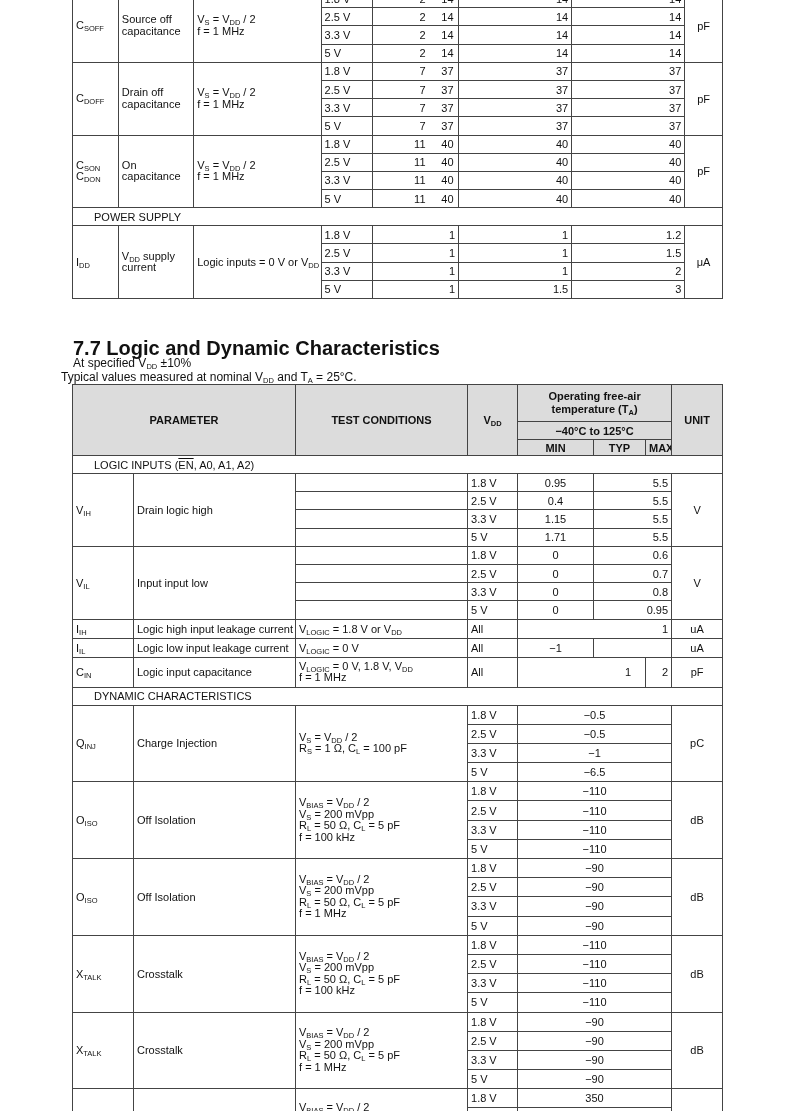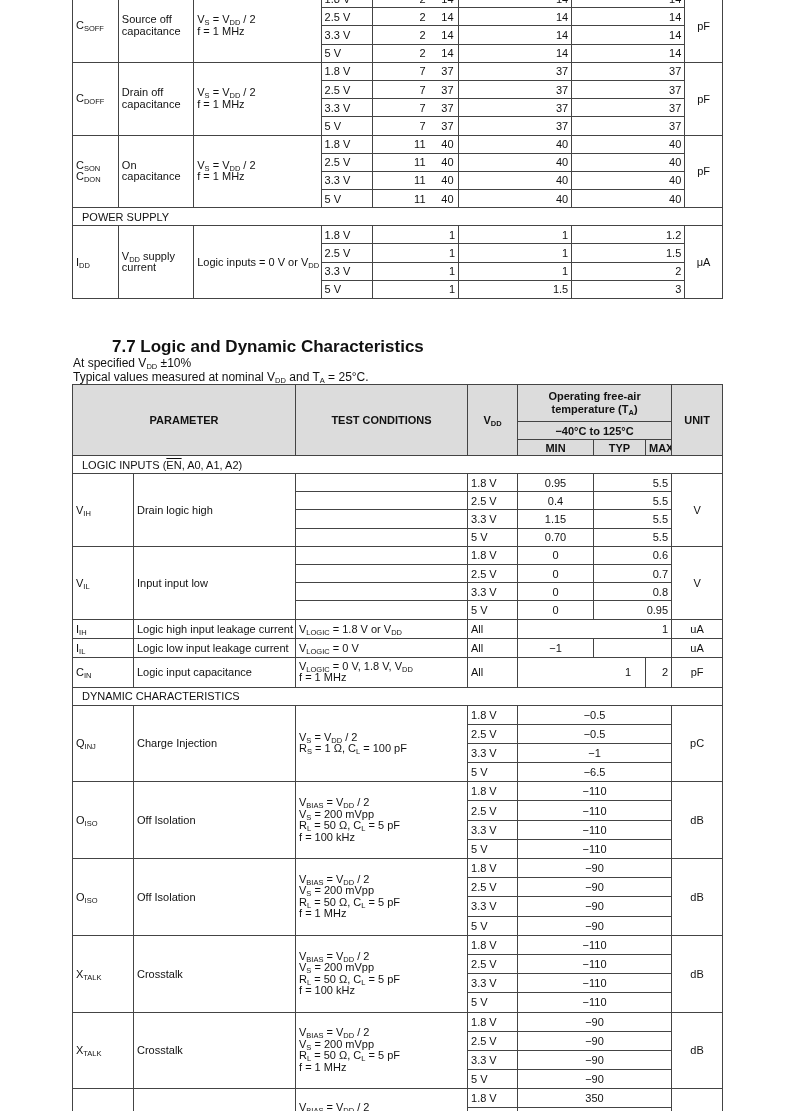--- a/index.html
+++ b/index.html
@@ -3,29 +3,29 @@
 <meta charset="utf-8">
 <style>
   html, body { margin:0; padding:0; background:#fff; }
   body { width:790px; height:1111px; overflow:hidden; position:relative;
          font-family:"Liberation Sans", sans-serif; color:#111; font-size:11px; }
   table { border-collapse:collapse; position:absolute; table-layout:fixed; }
   td, th { border:1px solid #444; padding:0 3px; font-size:11px; line-height:12px; vertical-align:middle; overflow:hidden; white-space:nowrap; }
   sub { font-size:7.5px; vertical-align:-2px; line-height:0; }
   .r { text-align:right; }
   .c { text-align:center; }
-  .sect td { padding-left:9px; }
+  .sect td { padding-left:21px; }
   .hdr th { background:#dcdcdc; font-weight:bold; font-size:11px; }
   .cond-mid { white-space:normal; line-height:11.5px; }
   .ov { text-decoration:overline; }
   #t1 { left:72px; top:-11px; width:651px; }
   #t2 { left:72px; top:384px; width:650px; }
-  .title { position:absolute; left:73px; top:337px; font-size:17px; font-weight:bold;margin-left:39px; }
+  .title { position:absolute; left:73px; top:337px; font-size:20px; font-weight:bold; }
   .sub1 { position:absolute; left:73px; top:356px; font-size:12px; }
-  .sub2 { position:absolute; left:73px; top:370px; font-size:12px; }
+  .sub2 { position:absolute; left:61px; top:370px; font-size:12px; }
 </style>
 </head>
 <body>
 
 <table id="t1">
   <colgroup>
     <col style="width:45px">
       <col style="width:74px">
       <col style="width:125px">
       <col style="width:50px">
@@ -207,21 +207,21 @@
       </tr>
       <tr style="height:18.2px">
         <td></td>
         <td>3.3 V</td>
         <td class="c">1.15</td>
         <td class="r" colspan="2">5.5</td>
       </tr>
       <tr style="height:18.2px">
         <td></td>
         <td>5 V</td>
-        <td class="c">0.70</td>
+        <td class="c">1.71</td>
         <td class="r" colspan="2">5.5</td>
       </tr>
       <tr style="height:18.2px">
         <td rowspan="4"><span>V</span><sub>IL</sub></td>
         <td rowspan="4">Input input low</td>
         <td></td>
         <td>1.8 V</td>
         <td class="c">0</td>
         <td class="r" colspan="2">0.6</td>
         <td rowspan="4" class="c">V</td>

